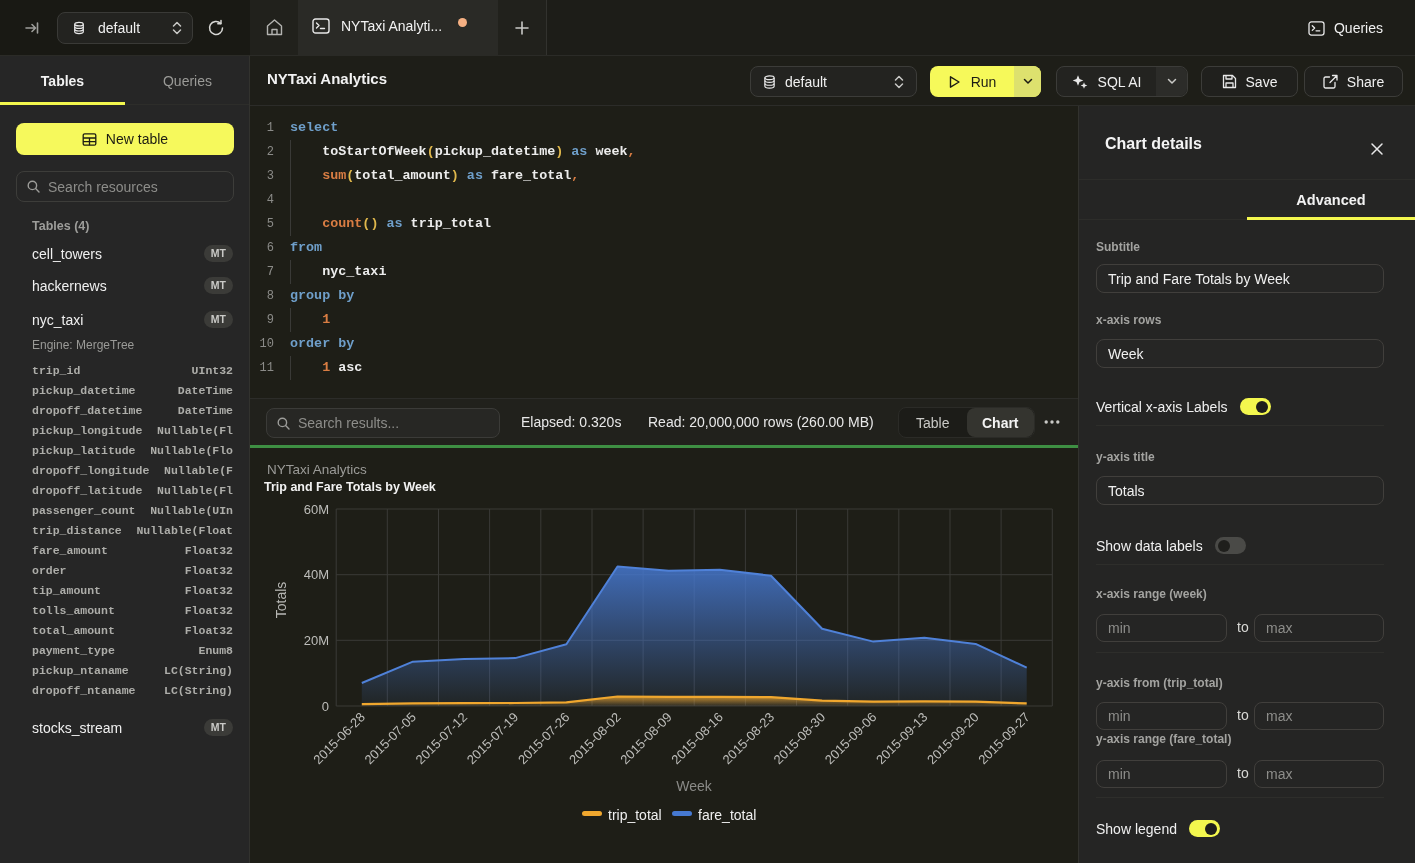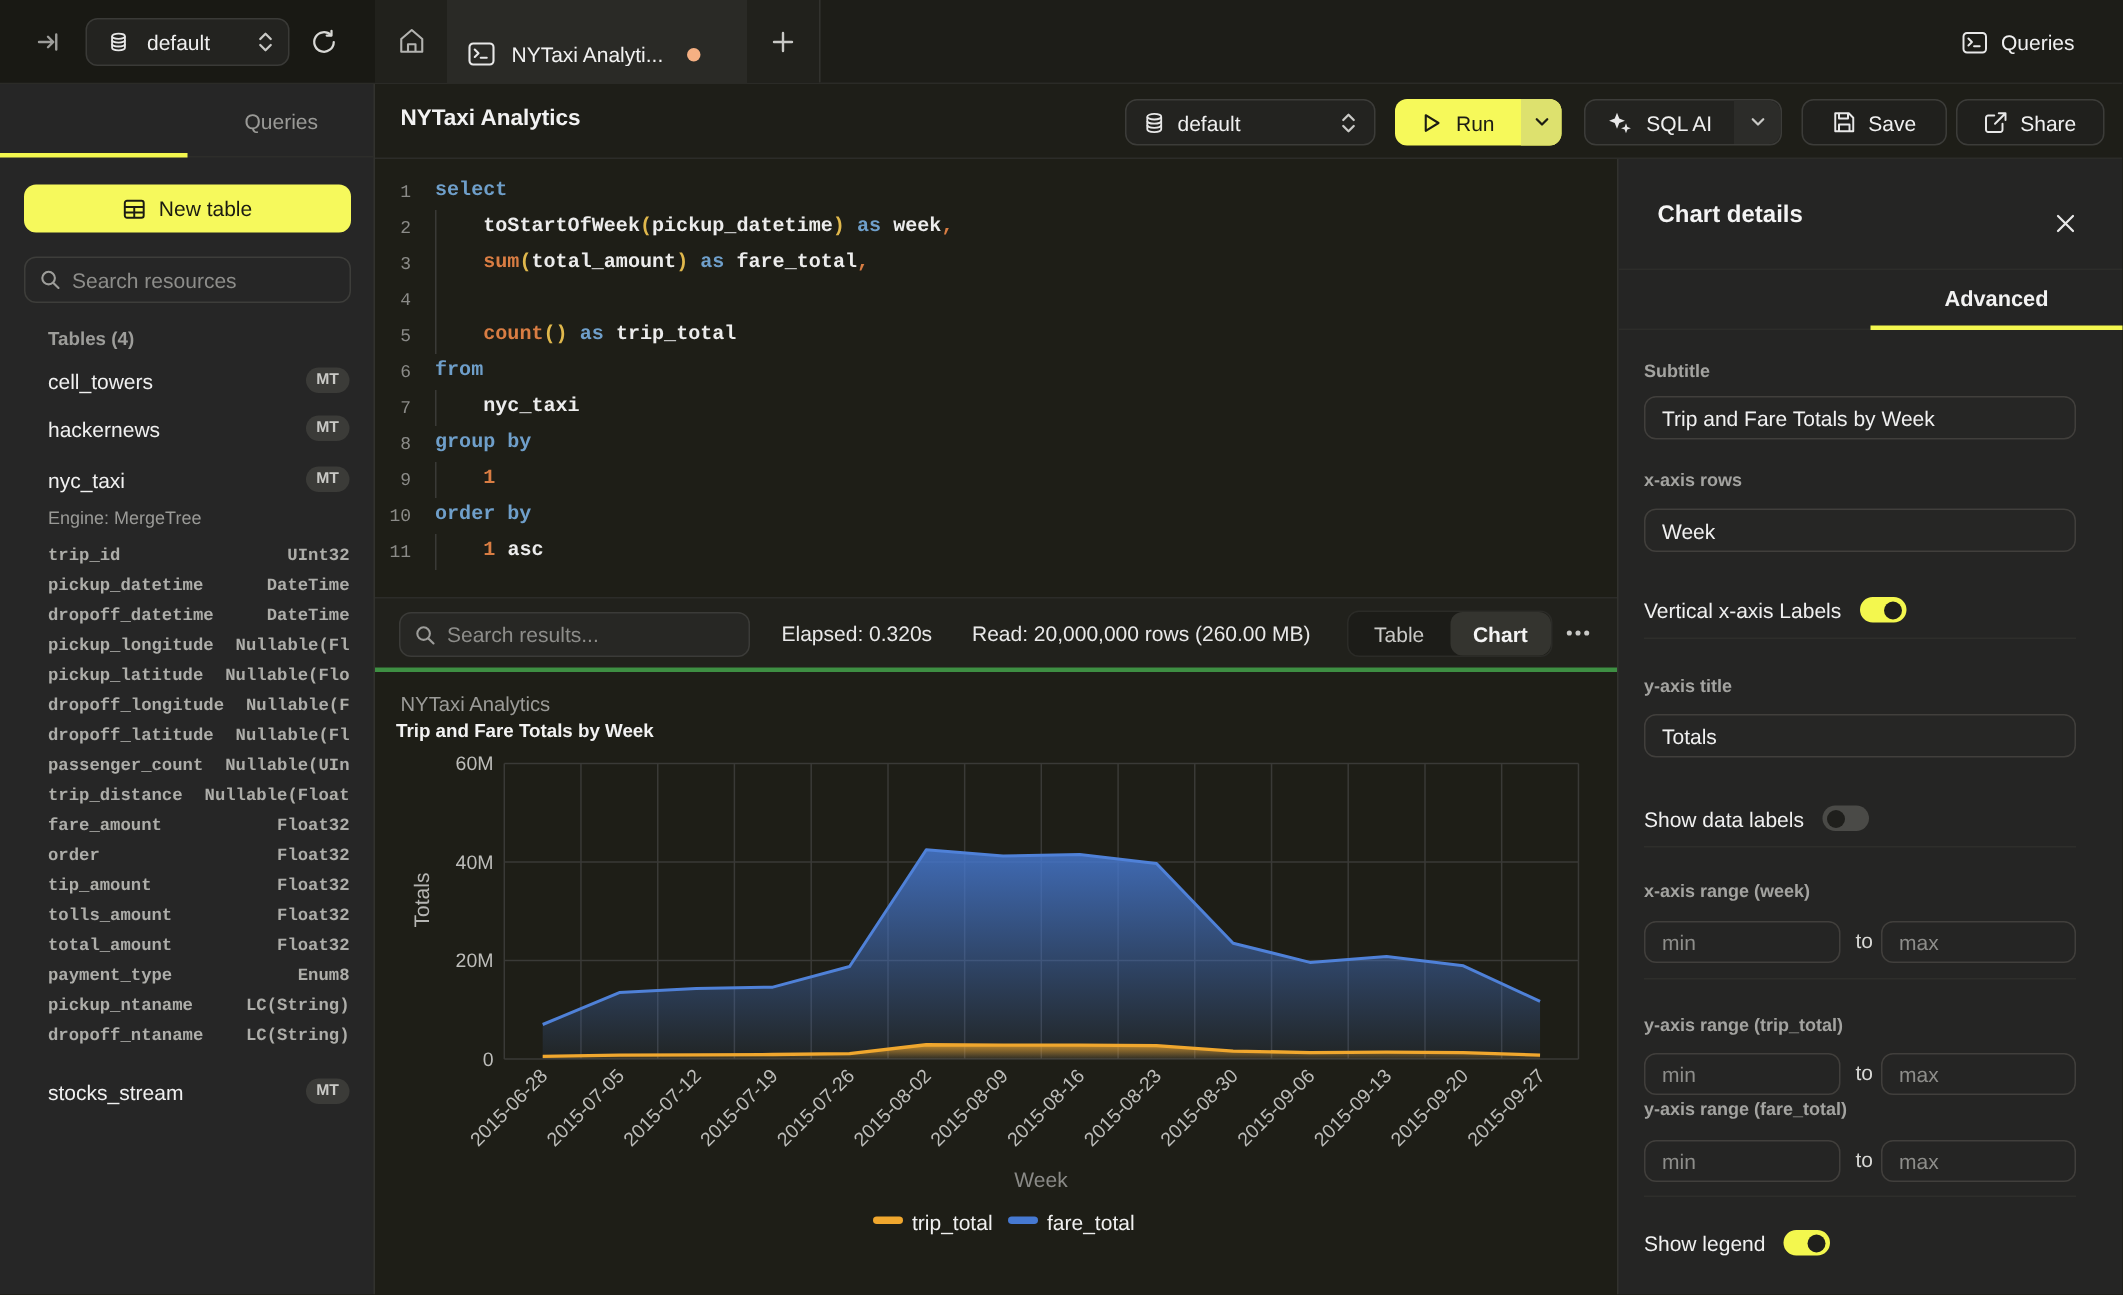--- a/index.html
+++ b/index.html
@@ -5,21 +5,21 @@
 html,body{width:1415px;height:863px;overflow:hidden;background:#1e1e17;font-family:"Liberation Sans",sans-serif;color:#ededed;}
 .abs{position:absolute;}
 body{position:relative;}
 
 #topbar{position:absolute;left:0;top:0;width:1415px;height:56px;background:#1d1d18;border-bottom:1px solid #2b2b27;}
 #tbleft{position:absolute;left:0;top:0;width:250px;height:55px;background:#191914;}
 #dbselect{position:absolute;left:57px;top:12px;width:136px;height:32px;background:#232320;border:1px solid #3a3a37;border-radius:8px;display:flex;align-items:center;padding:0 10px 0 15px;}
 #dbselect .lbl{font-size:14px;font-weight:400;color:#f0f0f0;margin-left:13px;}
 #dbselect .chev{margin-left:auto;}
 #homebtn{position:absolute;left:250px;top:0;width:48px;height:55px;background:#21211c;display:flex;align-items:center;justify-content:center;}
-#tab{position:absolute;left:298px;top:0;width:200px;height:72px;background:#2a2a26;display:flex;align-items:center;padding:0 14px;}
+#tab{position:absolute;left:298px;top:0;width:200px;height:72px;background:#2a2a26;display:flex;padding:18px 14px;}
 #tab .ttl{font-size:14px;font-weight:400;color:#f2f2f2;margin-left:11px;white-space:nowrap;overflow:hidden;}
 #tab .dot{width:9px;height:9px;border-radius:50%;background:#f5b083;margin-left:16px;flex:none;}
 #plus{position:absolute;left:498px;top:0;width:49px;height:55px;background:#21211c;border-right:1px solid #32322e;display:flex;align-items:center;justify-content:center;}
 #queries-btn{position:absolute;right:32px;top:0;height:56px;display:flex;align-items:center;gap:9px;font-size:14px;font-weight:400;color:#f0f0f0;}
 
 #sidebar{position:absolute;left:0;top:56px;width:250px;height:807px;background:#262626;border-right:1px solid #32322e;}
 #sidetabs{position:absolute;left:0;top:0;width:100%;height:49px;border-bottom:1px solid #2d2d2a;}
 #sidetabs .t{position:absolute;top:0;height:49px;width:125px;display:flex;align-items:center;justify-content:center;font-size:14px;}
 #sidetabs .t1{left:0;color:#f2f2f2;font-weight:700;}
 #sidetabs .t2{left:125px;color:#9a9a97;}
@@ -126,20 +126,21 @@
   <div id="queries-btn">
     <svg width="17" height="15" viewBox="0 0 18 16" fill="none" stroke="#e8e8e8" stroke-width="1.4">
         <rect x="1" y="1" width="16" height="14" rx="2.5"></rect>
         <path d="M4.5 5l2.5 2.5L4.5 10M8.5 10.5h4" stroke-linecap="round" stroke-linejoin="round"></path>
       </svg>
     <span>Queries</span>
   </div>
 </div>
 <div id="sidebar">
   <div id="sidetabs">
+      <div class="t t1">Tables</div>
       <div class="t t2">Queries</div>
       <div class="uline"></div>
     </div>
   <div id="sidesearch">
       <svg width="13" height="13" viewBox="0 0 13 13" fill="none" stroke="#9d9d9a" stroke-width="1.4" stroke-linecap="round">
         <circle cx="5.4" cy="5.4" r="4.2"></circle>
         <path d="M8.6 8.6L12 12"></path>
       </svg>
       <span>Search resources</span>
     </div>
@@ -426,21 +427,21 @@
       </span>
     </div>
   <div class="pdiv" style="top:458px"></div>
   <div class="plabel" style="top:481px">x-axis range (week)</div>
   <div class="minmax" style="top:508px">
       <div class="mi">min</div>
       <div class="to">to</div>
       <div class="ma">max</div>
     </div>
   <div class="pdiv" style="top:546px"></div>
-  <div class="plabel" style="top:570px">y-axis range (trip_total)</div>
+  <div class="plabel" style="top:570px">y-axis from (trip_total)</div>
   <div class="minmax" style="top:596px">
       <div class="mi">min</div>
       <div class="to">to</div>
       <div class="ma">max</div>
     </div>
   <div class="plabel" style="top:626px">y-axis range (fare_total)</div>
   <div class="minmax" style="top:654px">
       <div class="mi">min</div>
       <div class="to">to</div>
       <div class="ma">max</div>

